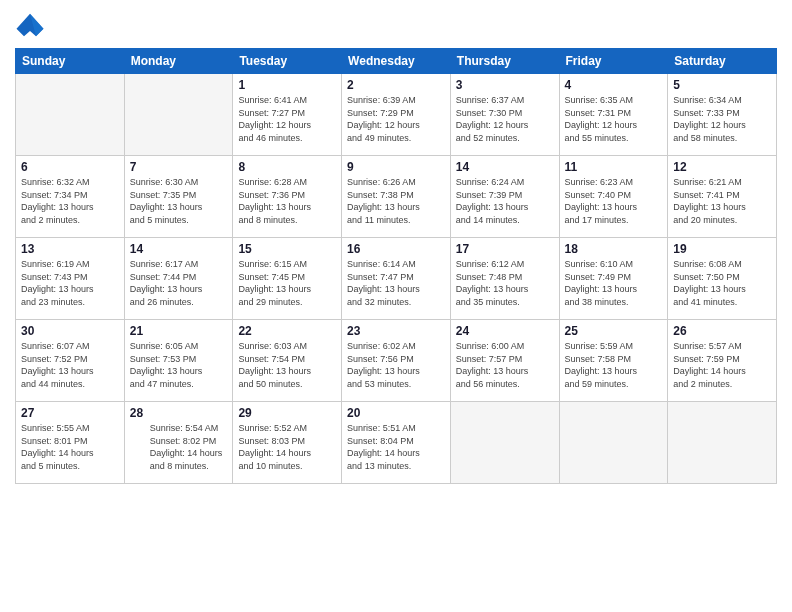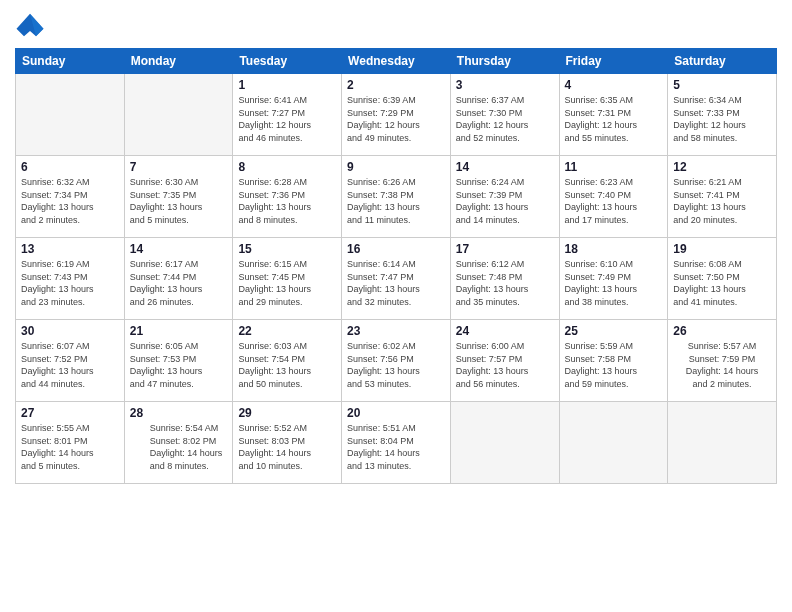--- a/index.html
+++ b/index.html
@@ -310,21 +310,21 @@
           </td>
           <td>
             <span class="day-num">25</span>
             <div class="day-info" style="white-space: pre-line;">Sunrise: 5:59 AM
 Sunset: 7:58 PM
 Daylight: 13 hours
 and 59 minutes.</div>
           </td>
           <td>
             <span class="day-num">26</span>
-            <div class="day-info" style="white-space: pre-line; text-align: center;">Sunrise: 5:57 AM
+            <div class="day-info" style="white-space: pre-line;">Sunrise: 5:57 AM
 Sunset: 7:59 PM
 Daylight: 14 hours
 and 2 minutes.</div>
           </td>
         </tr>
         <tr>
           <td>
             <span class="day-num">27</span>
             <div class="day-info" style="white-space: pre-line;">Sunrise: 5:55 AM
 Sunset: 8:01 PM

